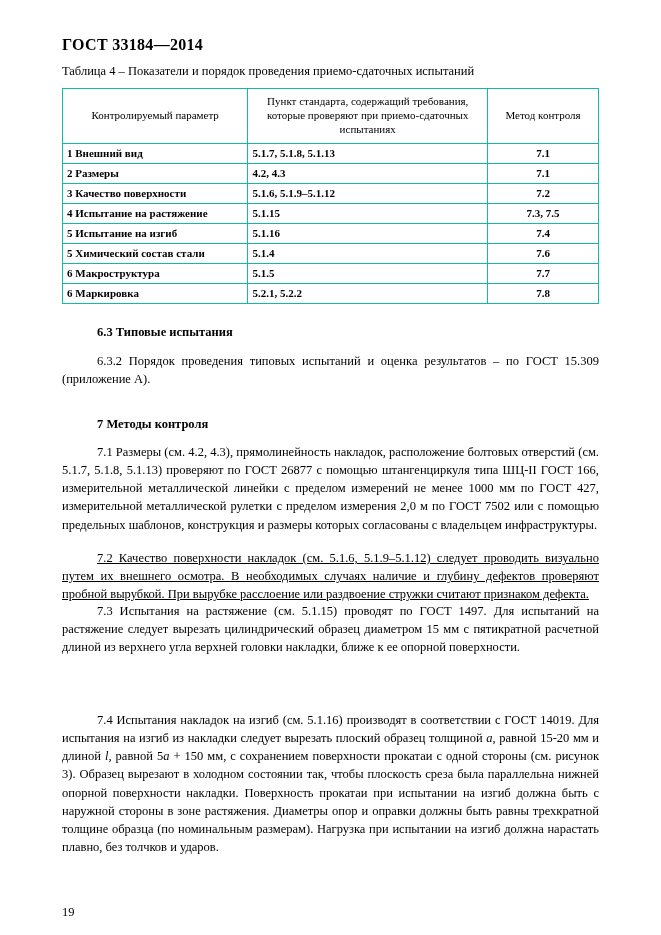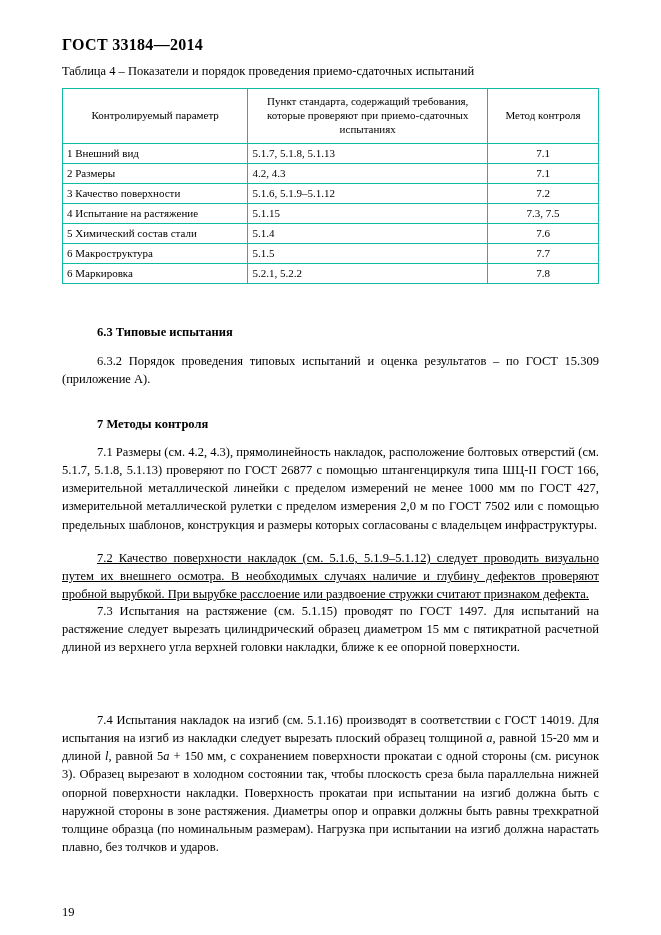--- a/index.html
+++ b/index.html
@@ -53,20 +53,21 @@
   table.main-table thead th {
     font-weight: normal;
     text-align: center;
     height: 48px;
     line-height: 1.25;
     padding: 3px 6px;
   }
   table.main-table tbody td {
     height: 15px;
     line-height: 1.15;
+    font-weight: bold;
   }
   .col-param { width: 184px; text-align: left; padding-left: 6px; }
   .col-point { width: 248px; text-align: left; }
   .col-method { width: 105px; text-align: center; }
 
   .section-heading {
     position: absolute;
     left: 97px;
     font-weight: bold;
     font-size: 12.5px;
@@ -120,20 +121,25 @@
         <td class="col-param">3 Качество поверхности</td>
         <td class="col-point">5.1.6, 5.1.9–5.1.12</td>
         <td class="col-method">7.2</td>
       </tr>
       <tr>
         <td class="col-param">4 Испытание на растяжение</td>
         <td class="col-point">5.1.15</td>
         <td class="col-method">7.3, 7.5</td>
       </tr>
       <tr>
+        <td class="col-param">5 Испытание на изгиб</td>
+        <td class="col-point">5.1.16</td>
+        <td class="col-method">7.4</td>
+      </tr>
+      <tr>
         <td class="col-param">5 Химический состав стали</td>
         <td class="col-point">5.1.4</td>
         <td class="col-method">7.6</td>
       </tr>
       <tr>
         <td class="col-param">6 Макроструктура</td>
         <td class="col-point">5.1.5</td>
         <td class="col-method">7.7</td>
       </tr>
       <tr>

